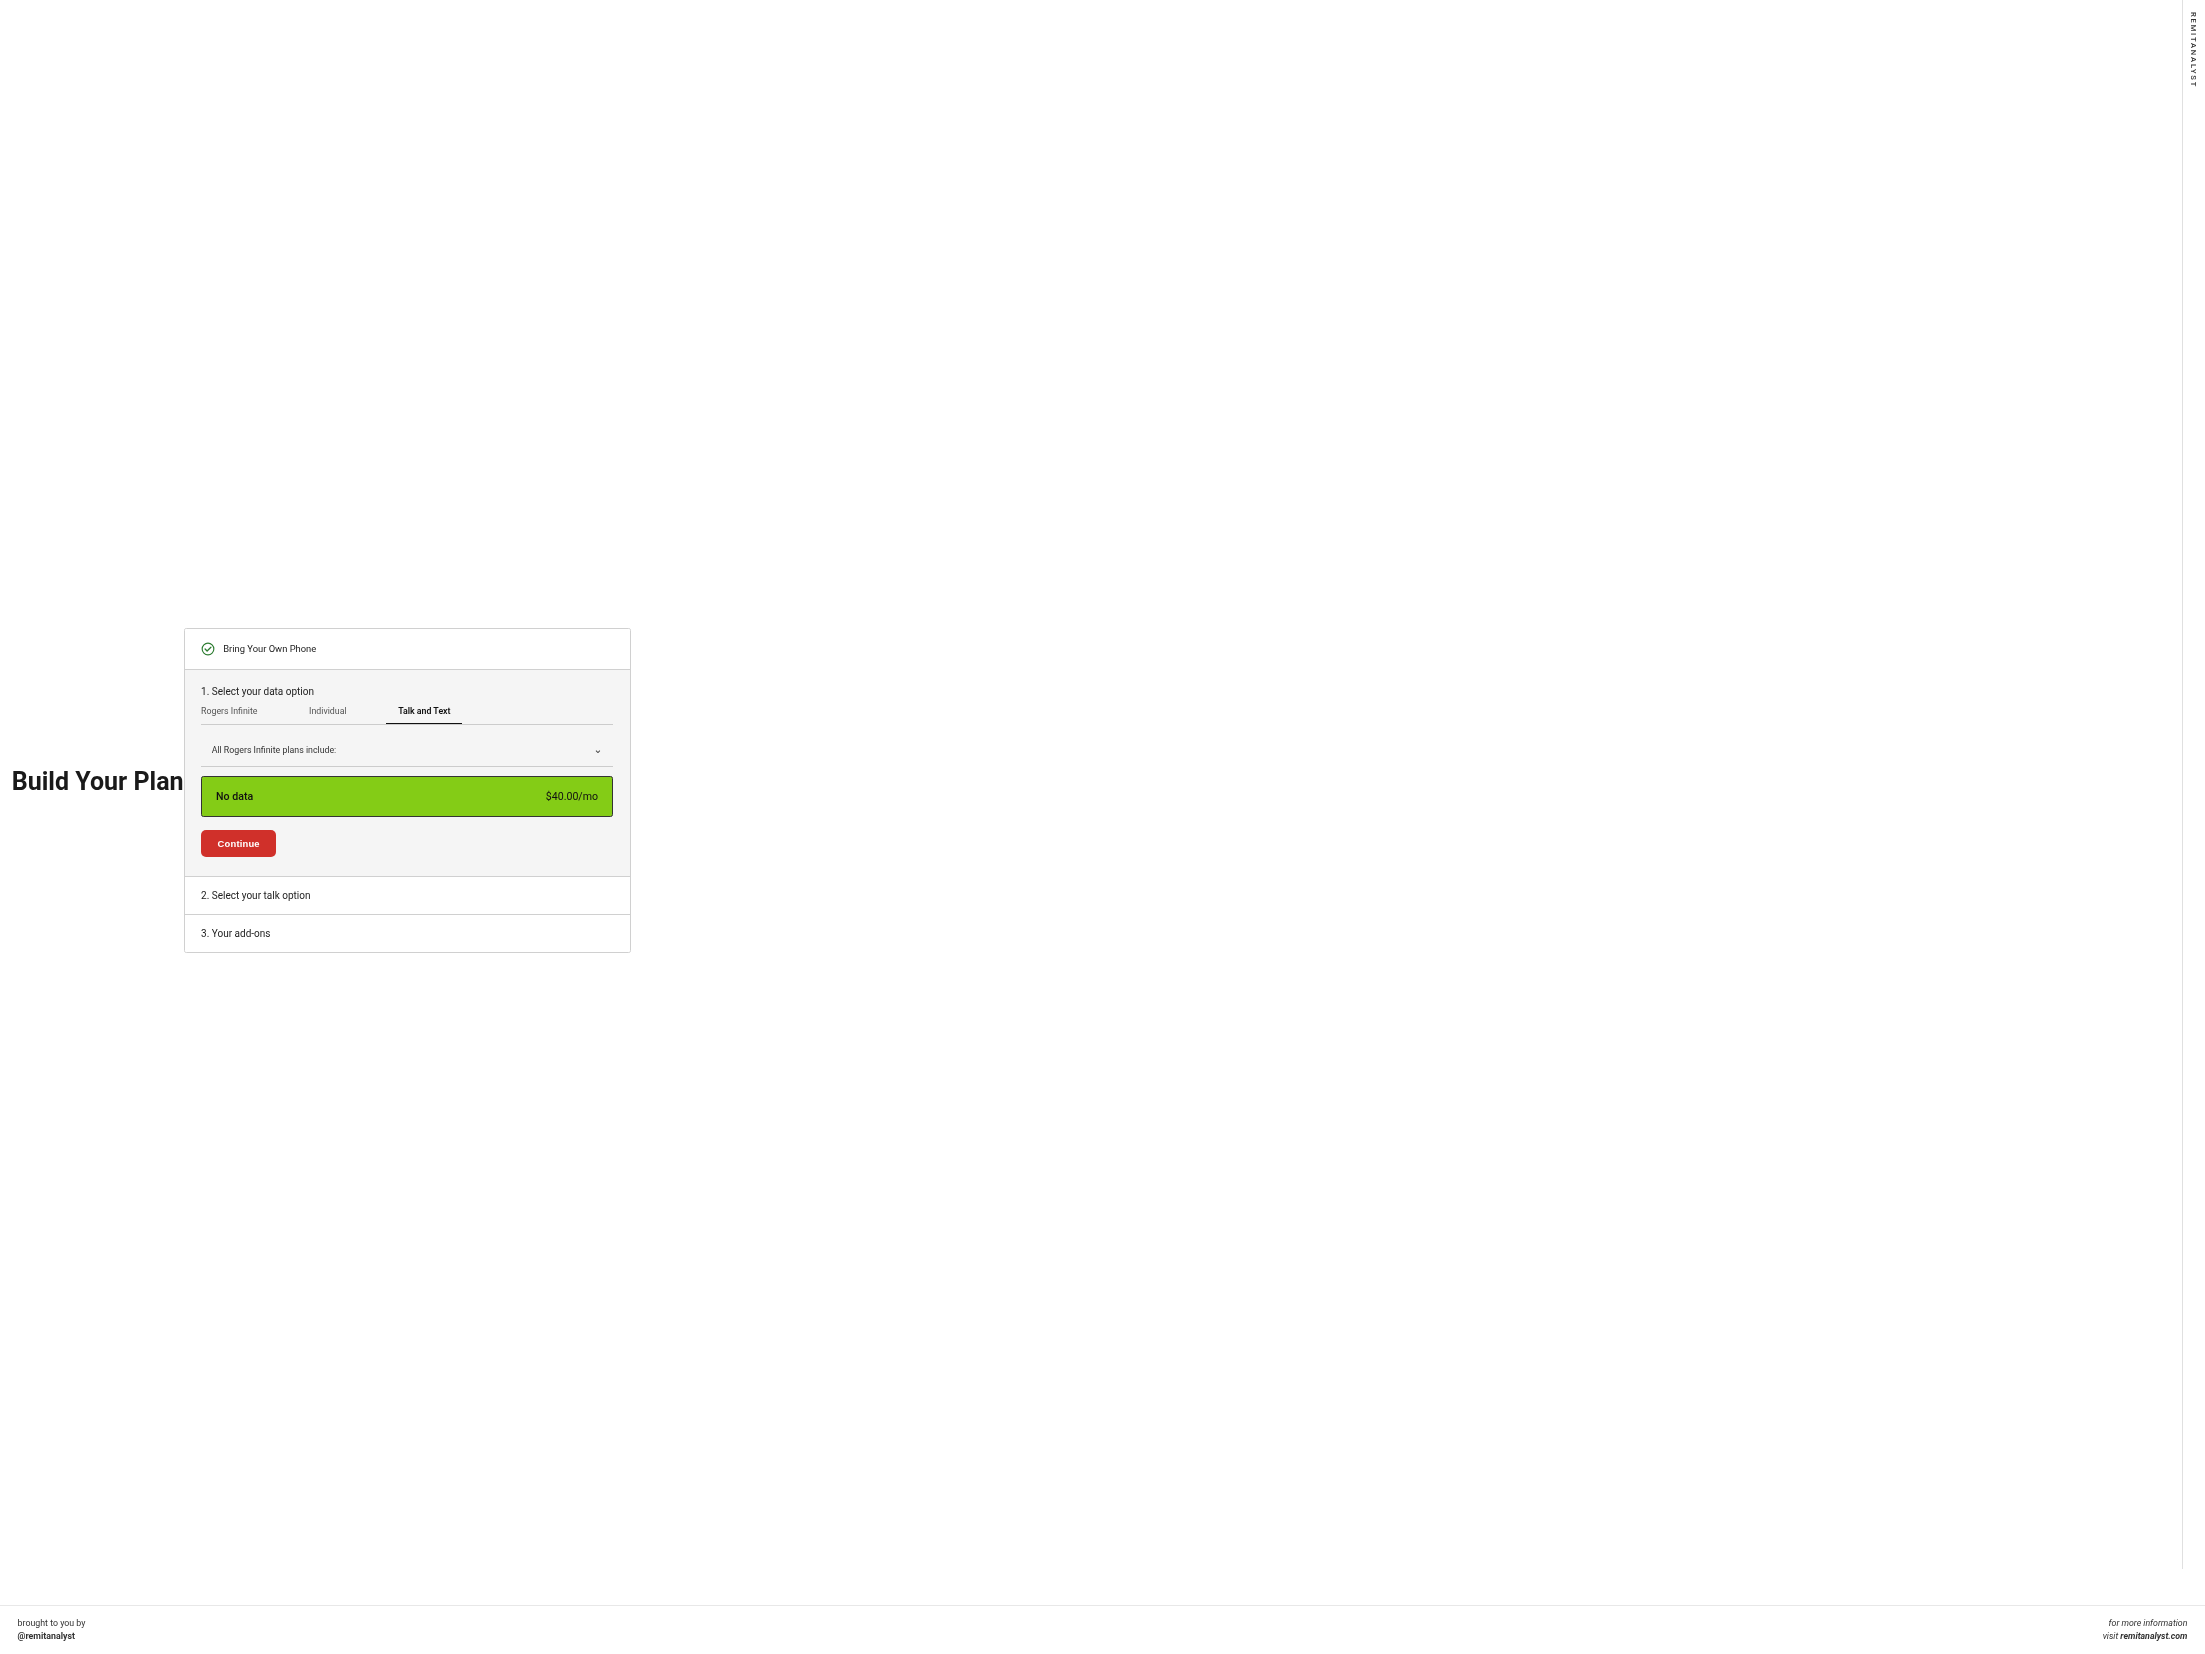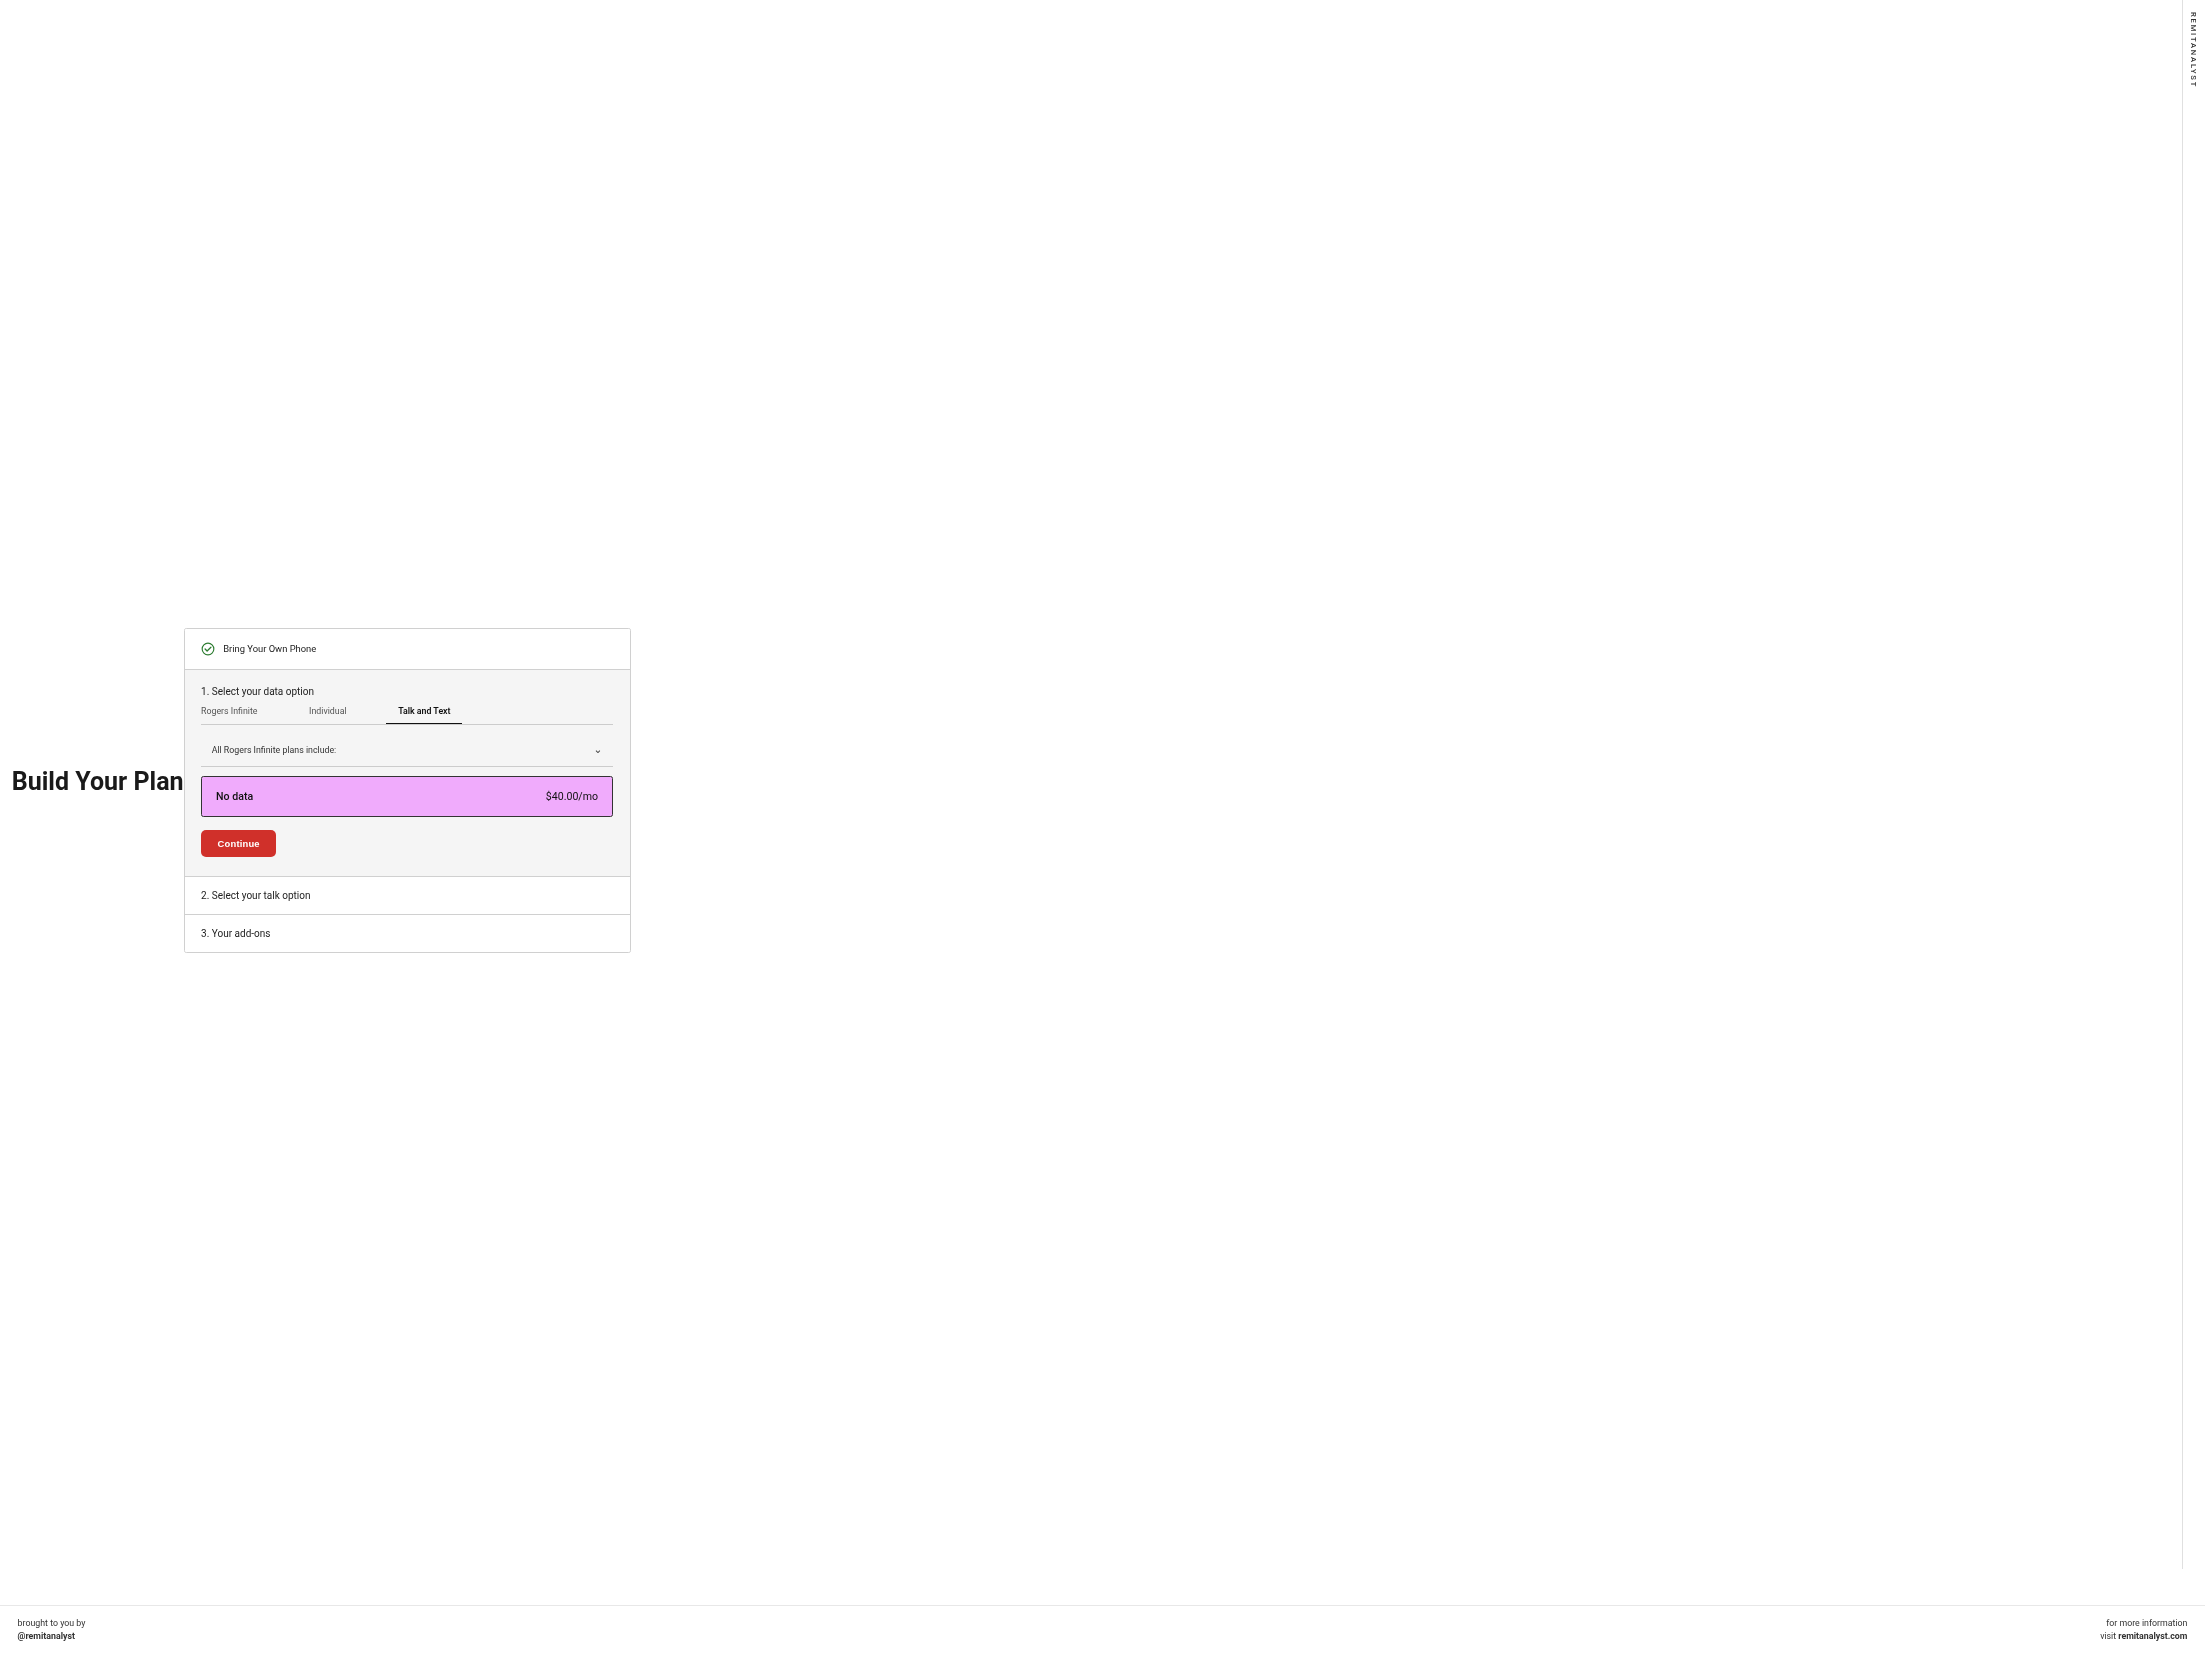--- a/index.html
+++ b/index.html
@@ -143,21 +143,21 @@
       color: #333;
     }
 
     .chevron-icon {
       font-size: 10.6px;
       color: #444;
     }
 
     
     .plan-card {
-      background: #f0abfc;
+      background: #84cc16;
       border: 1.2px solid #333;
       border-radius: 2.4px;
       padding: 13px 14px;
       display: flex;
       align-items: center;
       justify-content: space-between;
       margin-top: 9.4px;
     }
 
     .plan-card-name {
@@ -227,20 +227,21 @@
 
     .footer-left .handle {
       font-weight: 700;
     }
 
     .footer-right {
       font-size: 8.8px;
       color: #333;
       text-align: right;
       line-height: 1.5;
+      font-style: italic;
     }
 
     .footer-right .site {
       font-weight: 700;
     }
   </style>
 </head>
 <body>
 
 <div class="page-wrapper">

